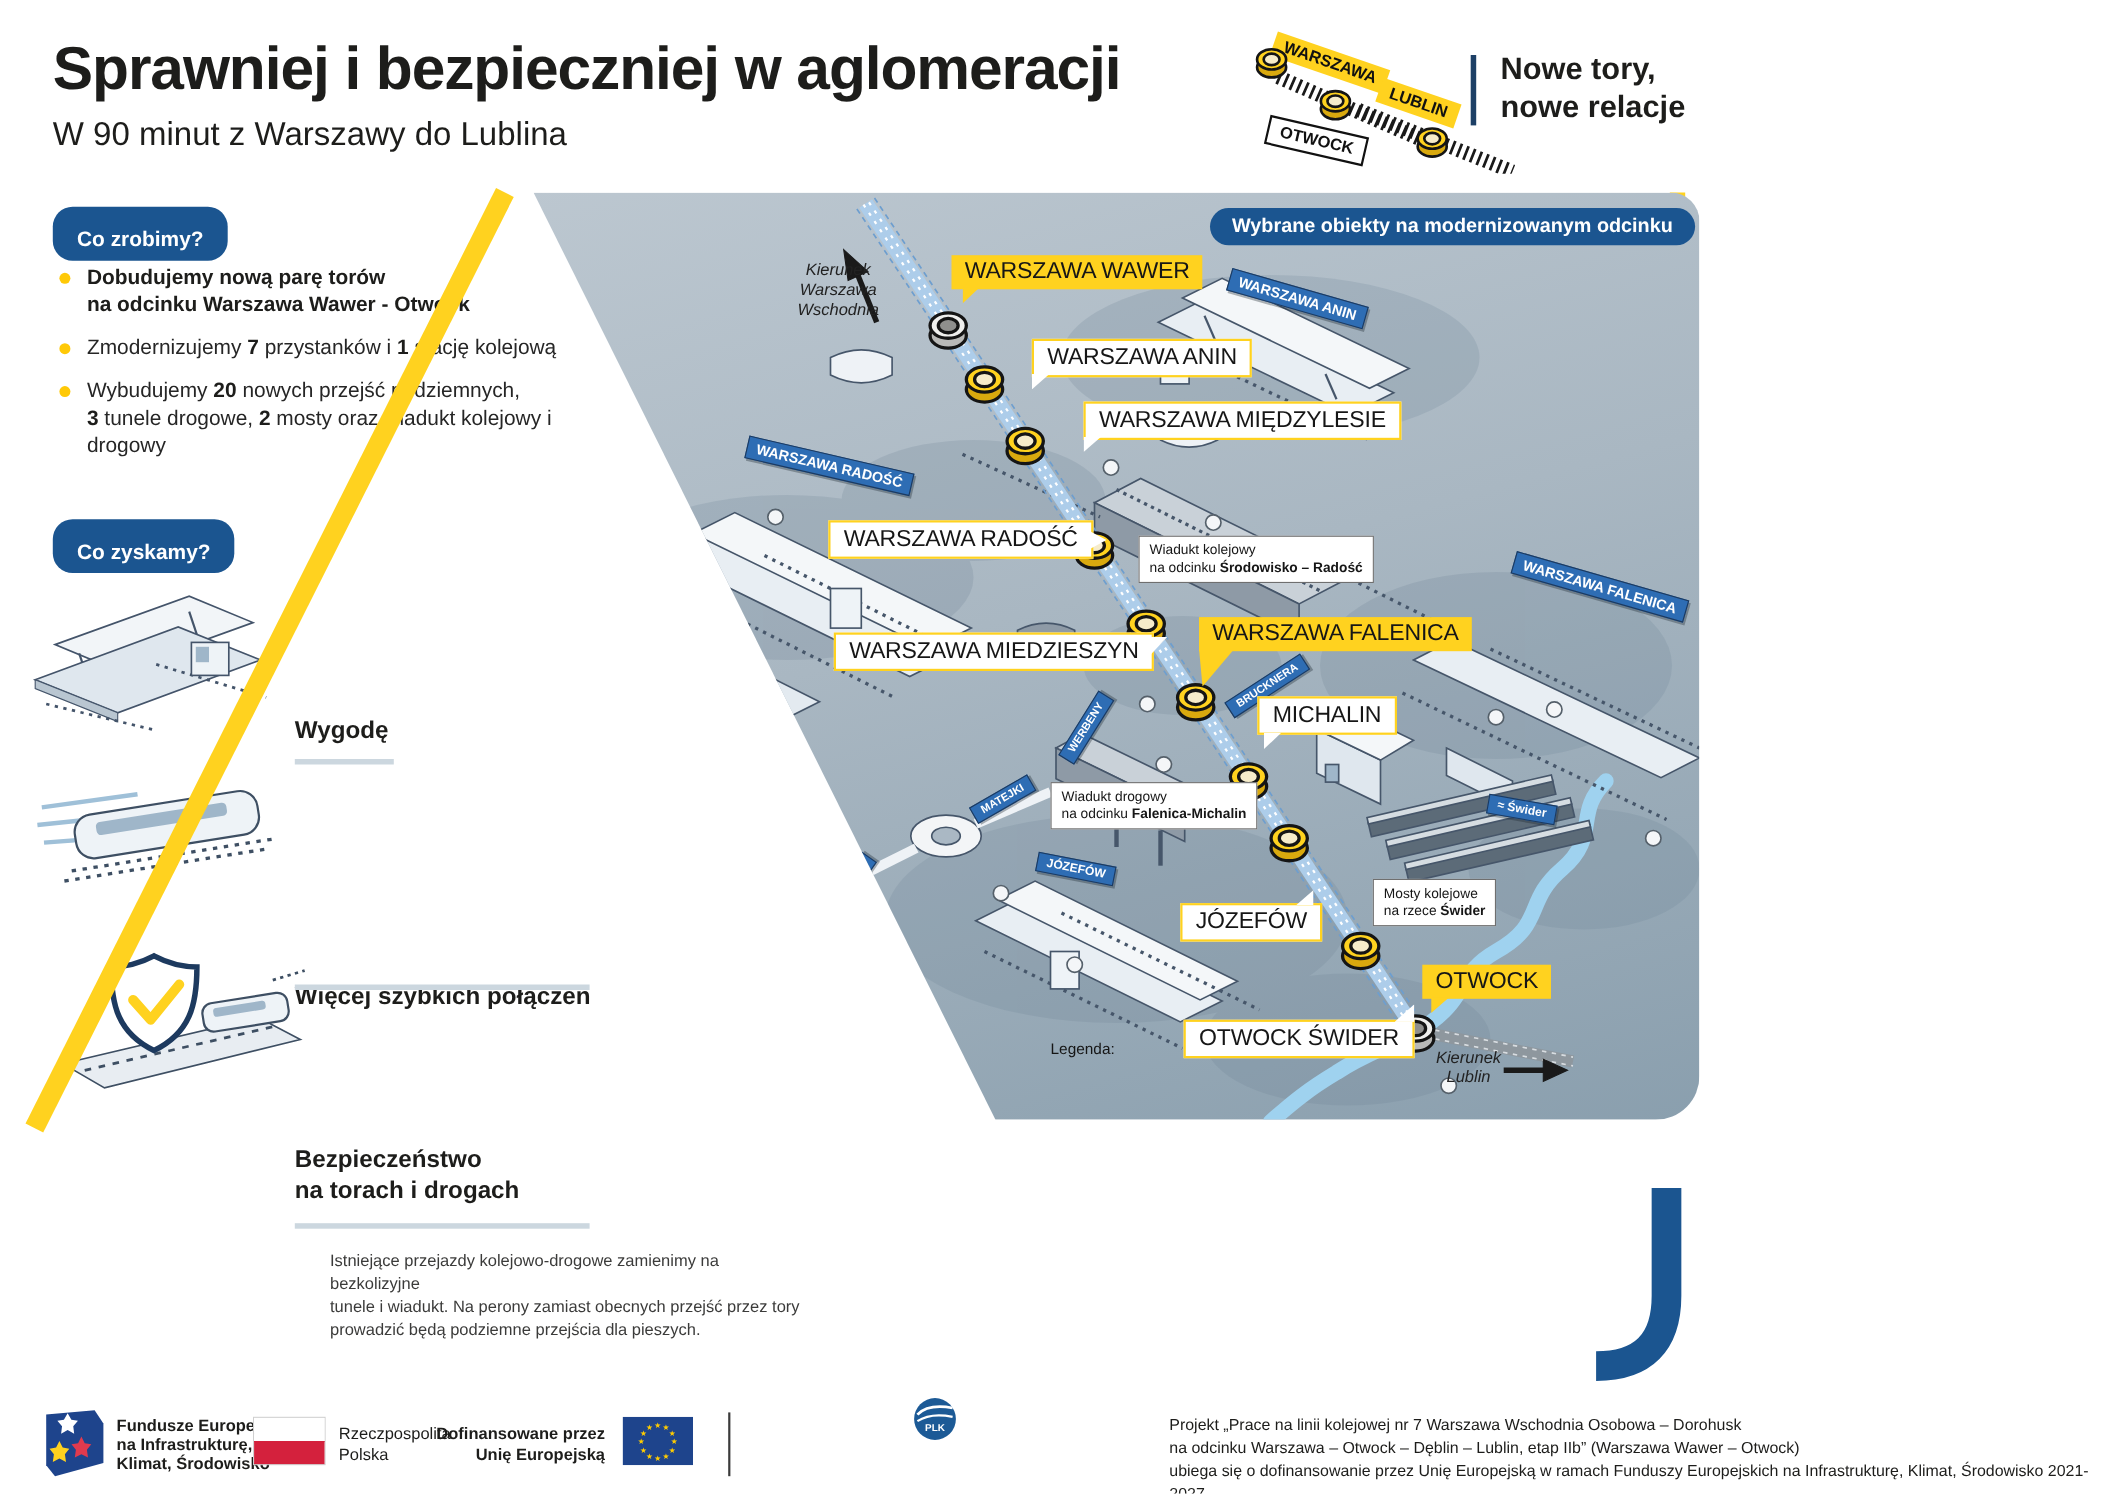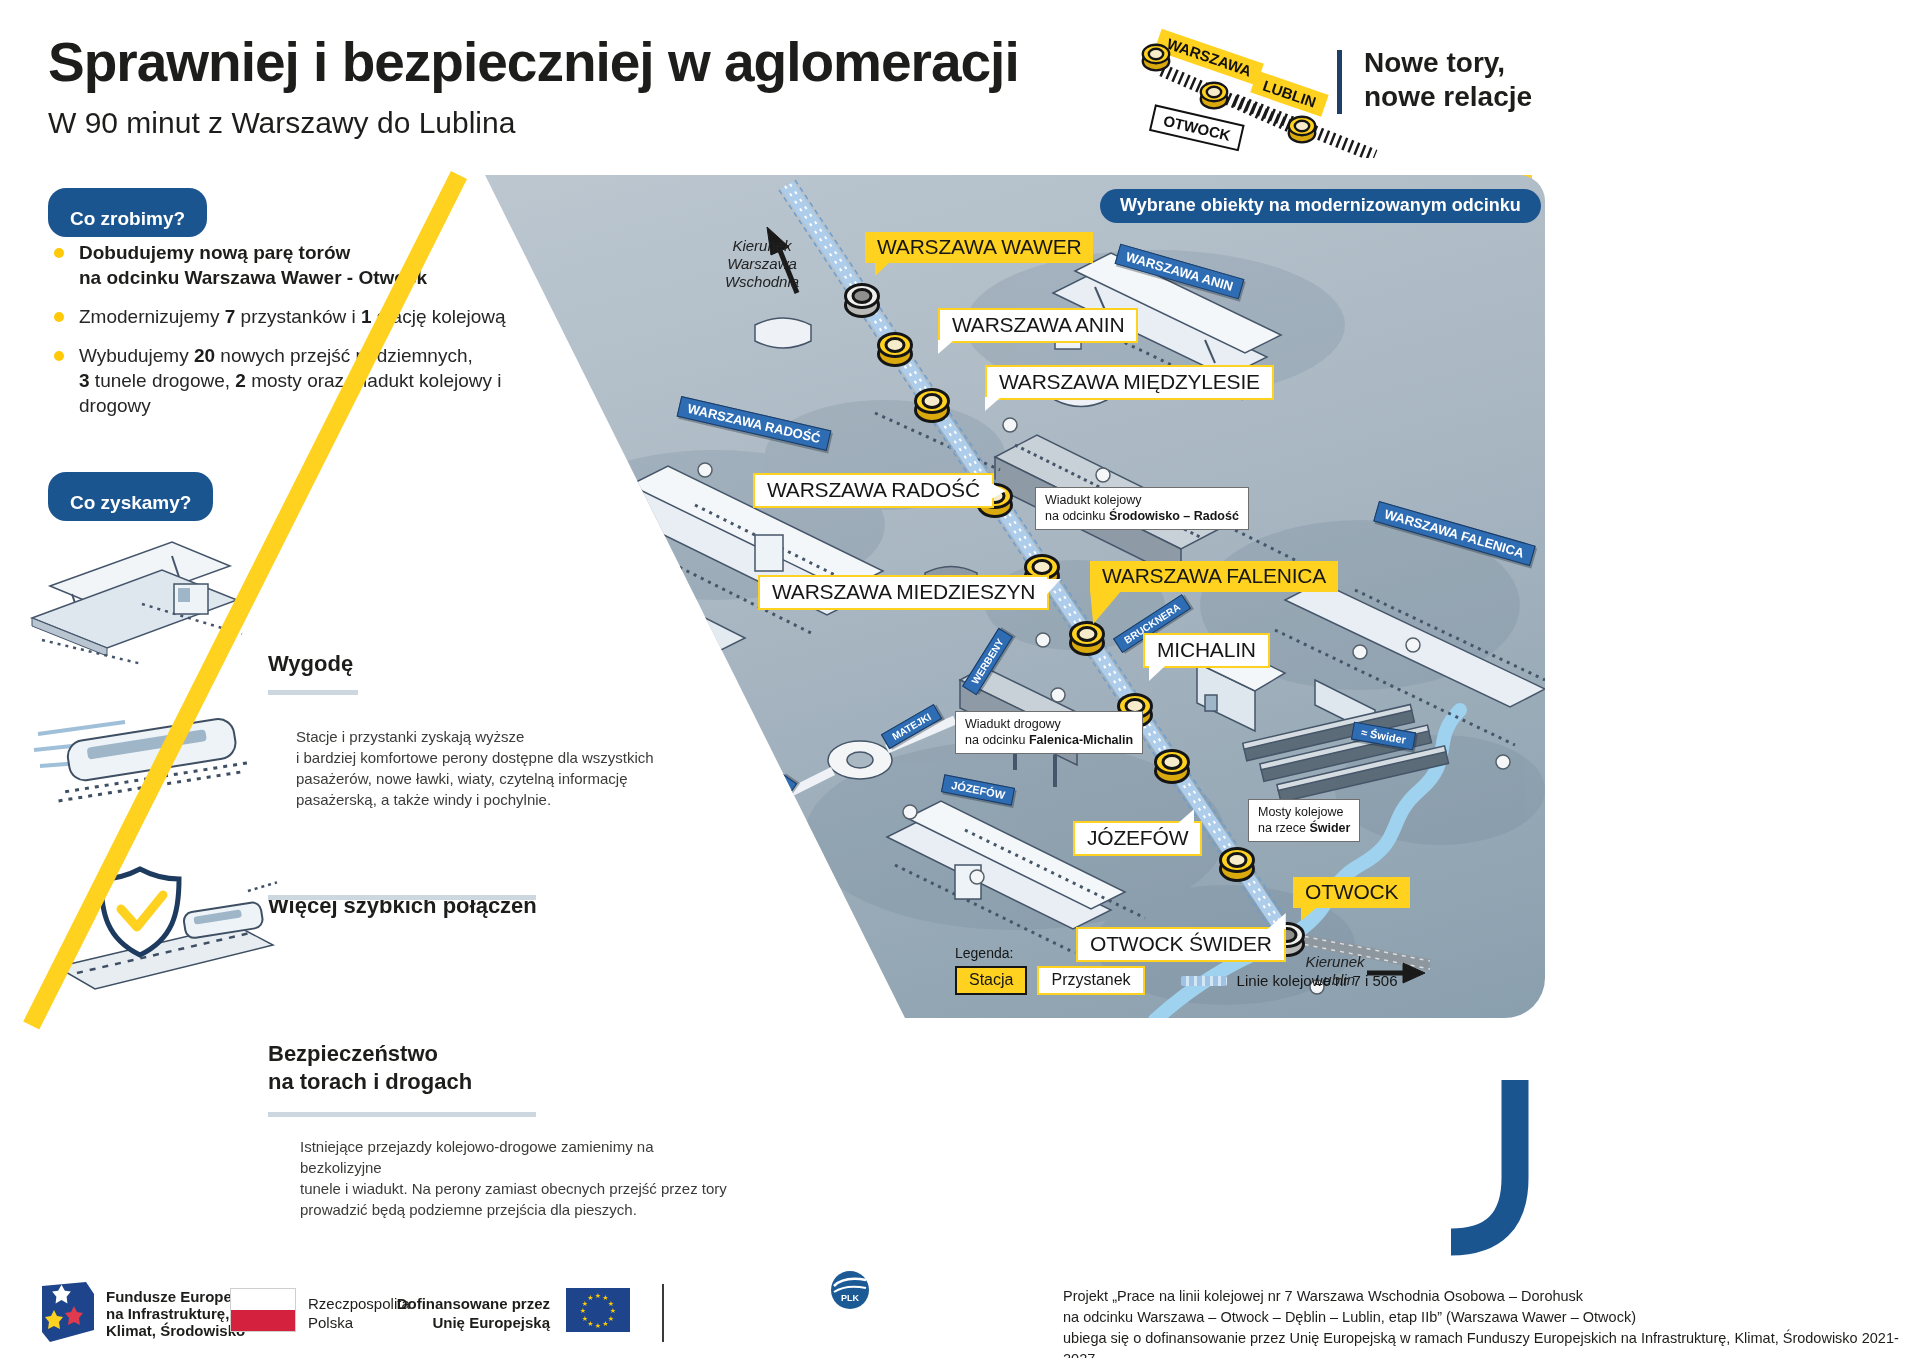--- a/index.html
+++ b/index.html
@@ -146,24 +146,20 @@
     <line x1="150" y1="34" x2="158" y2="58" stroke="#44546a" stroke-width="2"></line>
     <polygon points="10,96 140,48 215,78 85,126" fill="#dfe7ee" stroke="#44546a" stroke-width="1.5"></polygon>
     <polygon points="10,96 85,126 85,134 10,104" fill="#b9c6d1" stroke="#44546a" stroke-width="1"></polygon>
     <line x1="20" y1="118" x2="120" y2="142" stroke="#44546a" stroke-width="2.5" stroke-dasharray="3 5"></line>
     <line x1="120" y1="82" x2="220" y2="112" stroke="#44546a" stroke-width="2.5" stroke-dasharray="3 5"></line>
     <rect x="152" y="62" width="34" height="30" fill="#eef3f7" stroke="#44546a" stroke-width="1.5"></rect>
     <rect x="156" y="66" width="12" height="14" fill="#9fb6c9"></rect>
   </svg>
   <div class="benefit-title" style="left:268px;top:650px;">Wygodę</div>
   <div class="benefit-bar" style="left:268px;top:690px;width:90px;"></div>
-  <div class="benefit-text" style="left:296px;top:726px;width:360px;">Stacje i przystanki zyskają wyższe
-i bardziej komfortowe perony dostępne dla wszystkich
-pasażerów, nowe ławki, wiaty, czytelną informację
-pasażerską, a także windy i pochylnie.</div>
 
   <svg class="illu" style="left:30px;top:692px;" width="235" height="120">
     <line x1="8" y1="42" x2="95" y2="30" stroke="#9fc0d8" stroke-width="4"></line>
     <line x1="4" y1="58" x2="80" y2="50" stroke="#9fc0d8" stroke-width="4"></line>
     <line x1="10" y1="74" x2="90" y2="68" stroke="#9fc0d8" stroke-width="4"></line>
     <g transform="rotate(-9 120 60)">
       <rect x="38" y="38" width="168" height="40" rx="16" fill="#eef3f7" stroke="#3e4f63" stroke-width="2"></rect>
       <rect x="58" y="46" width="120" height="12" rx="4" fill="#9fb6c9"></rect>
       <line x1="30" y1="86" x2="215" y2="86" stroke="#3e4f63" stroke-width="3" stroke-dasharray="4 6"></line>
       <line x1="22" y1="94" x2="210" y2="94" stroke="#3e4f63" stroke-width="3" stroke-dasharray="4 6"></line>
@@ -399,26 +395,20 @@
       <span>Wiadukt drogowy</span><br>
       <span>na odcinku </span><b>Falenica-Michalin</b>
     </div>
     <div class="note" style="left:793px;top:624px;">
       <span>Mosty kolejowe</span><br>
       <span>na rzece </span><b>Świder</b>
     </div>
 
     <div class="legend">
       <div class="legend-title">Legenda:</div>
-      <div class="legend-row">
-        <span class="lg-stacja">Stacja</span>
-        <span class="lg-przyst">Przystanek</span>
-        <span class="lg-line"></span>
-        <span>Linie kolejowe nr 7 i 506</span>
-      </div>
     </div>
   </div>
 
   <svg style="position:absolute;left:36px;top:1280px;" width="62" height="64">
     <path d="M 6 6 L 50 2 L 58 14 L 58 50 L 14 62 L 6 52 Z" fill="#1e448c"></path>
     <path d="M 30 8 l 4 7 7 1 -5 6 1 8 -7 -4 -7 4 1 -8 -5 -6 7 -1 Z" fill="#ffffff" transform="translate(0,-2) scale(0.85)"></path>
     <path d="M 18 30 l 3 6 6 1 -4 5 1 7 -6 -3 -6 3 1 -7 -4 -5 6 -1 Z" fill="#ffd21f"></path>
     <path d="M 38 26 l 3 6 6 1 -4 5 1 7 -6 -3 -6 3 1 -7 -4 -5 6 -1 Z" fill="#e03a4e"></path>
   </svg>
   <div class="f-text" style="left:106px;top:1288px;font-size:15px;font-weight:700;line-height:17px;">Fundusze Europejskie

